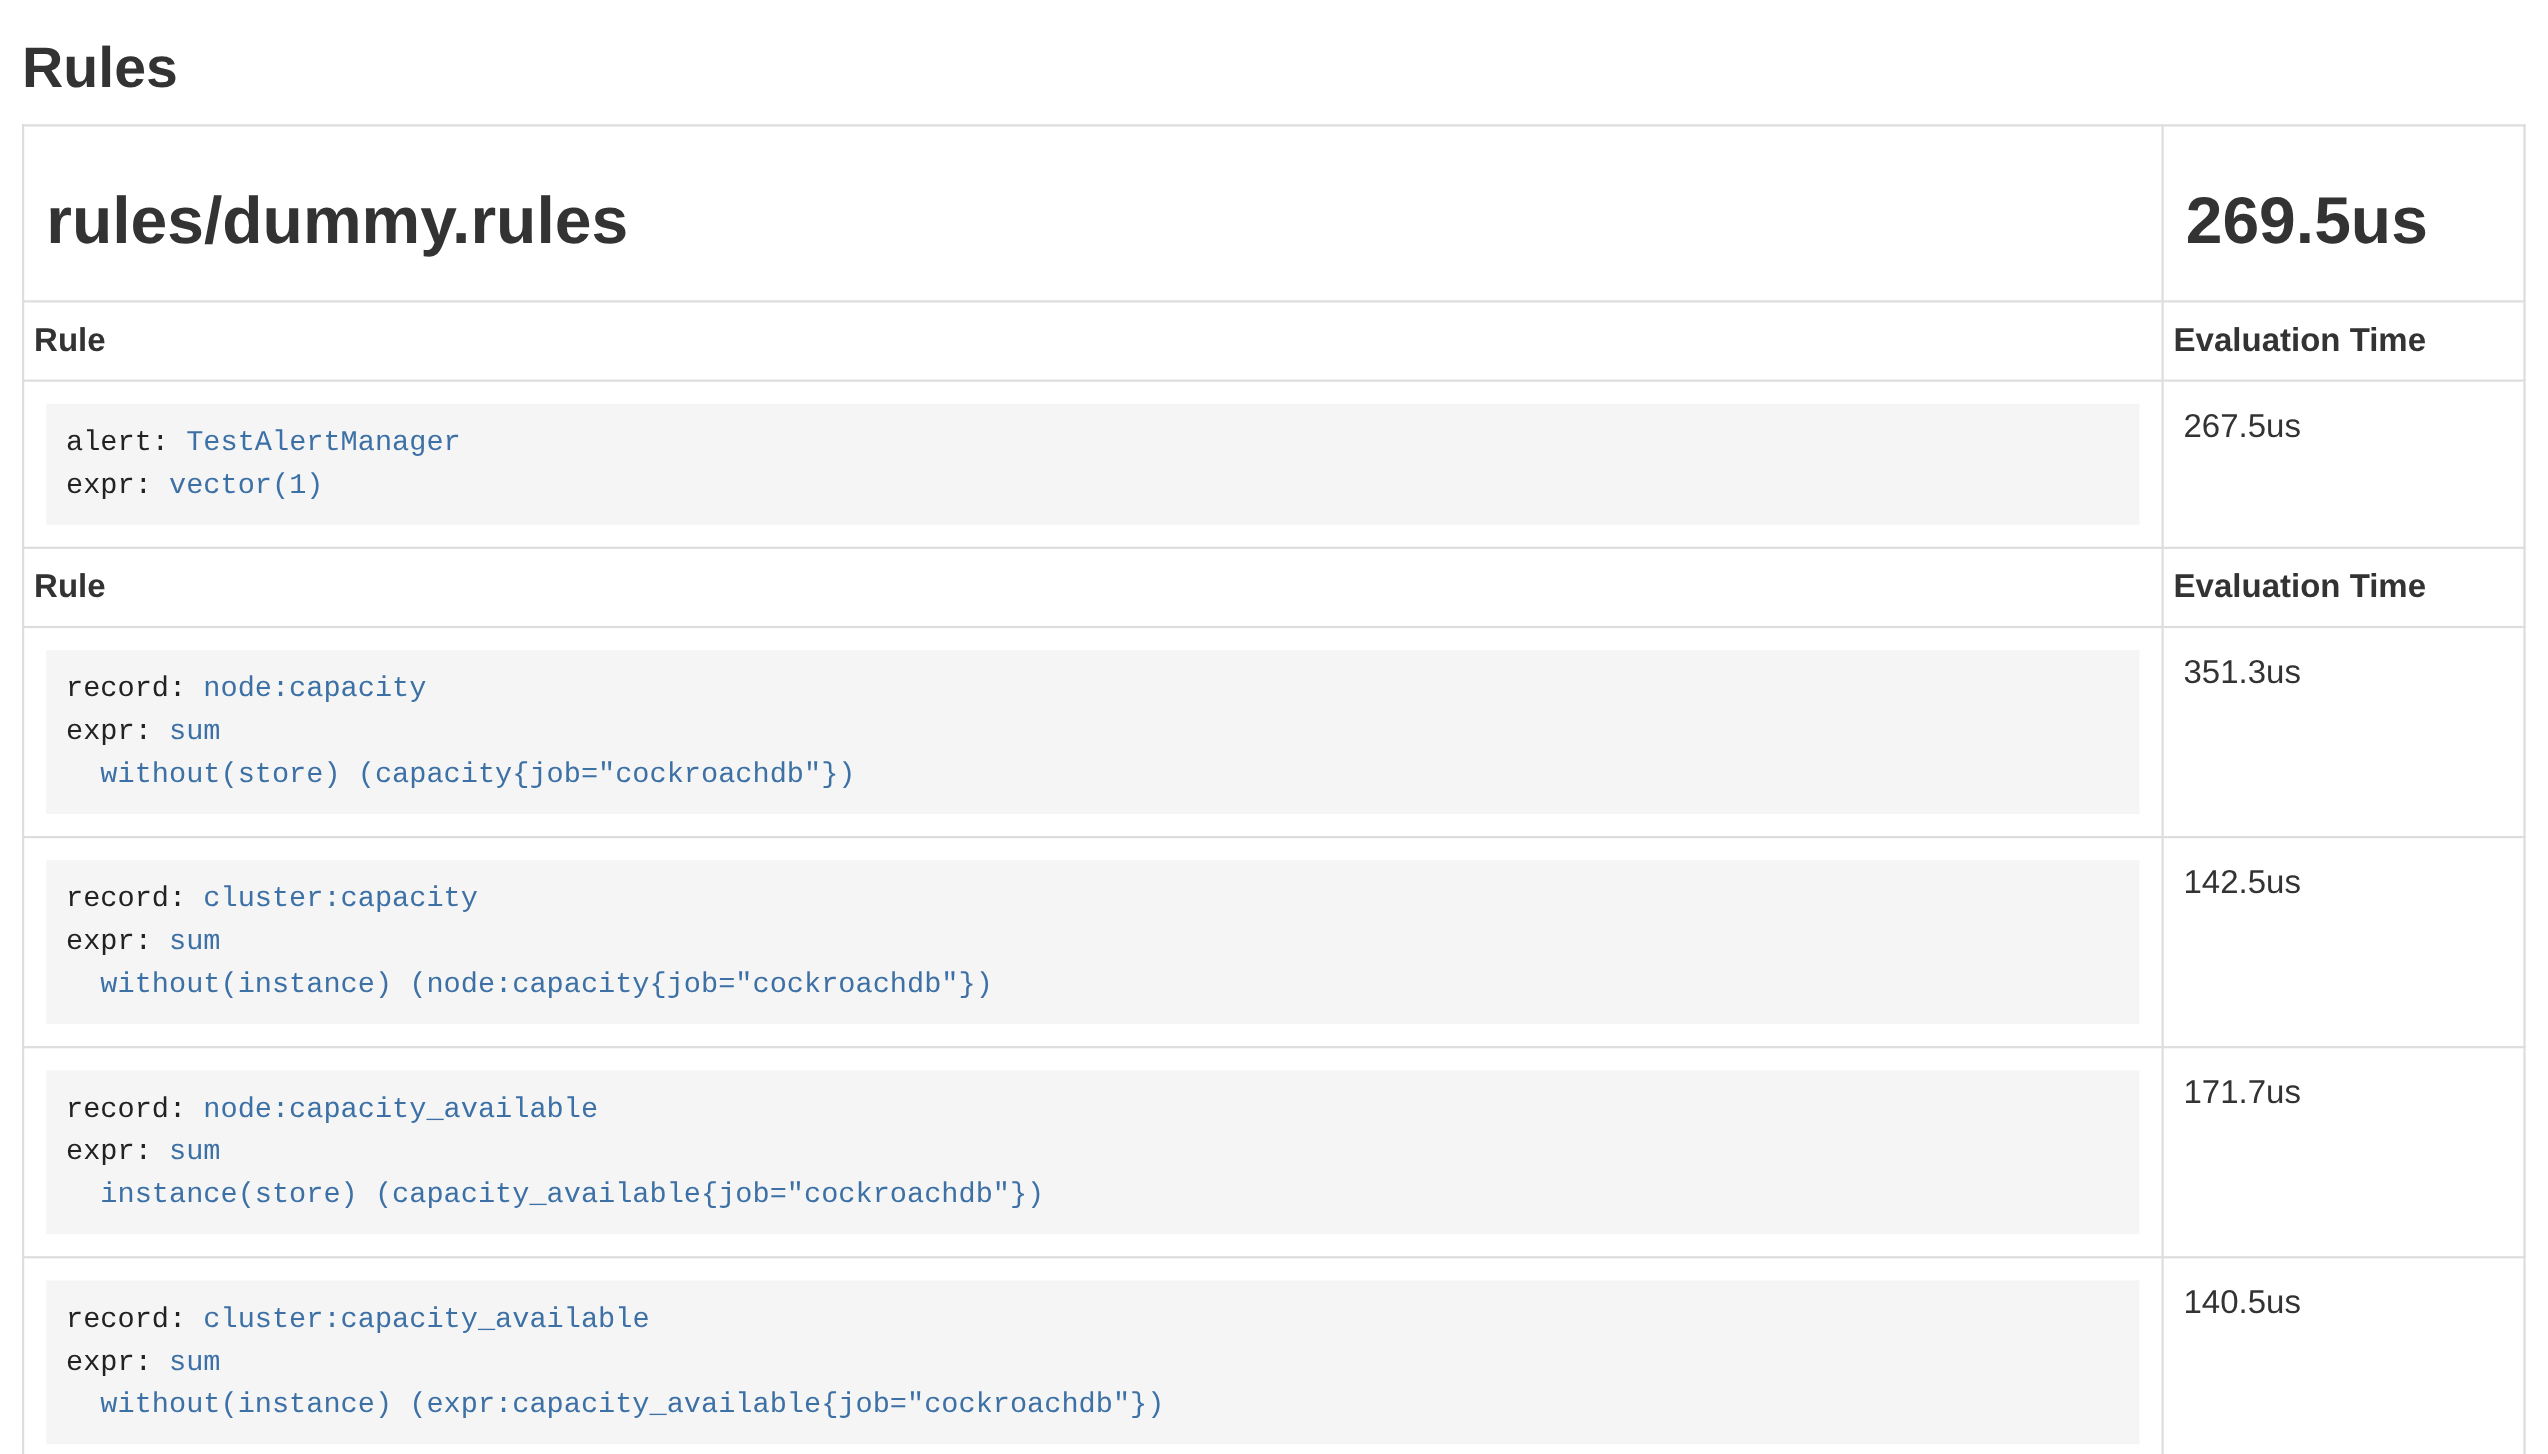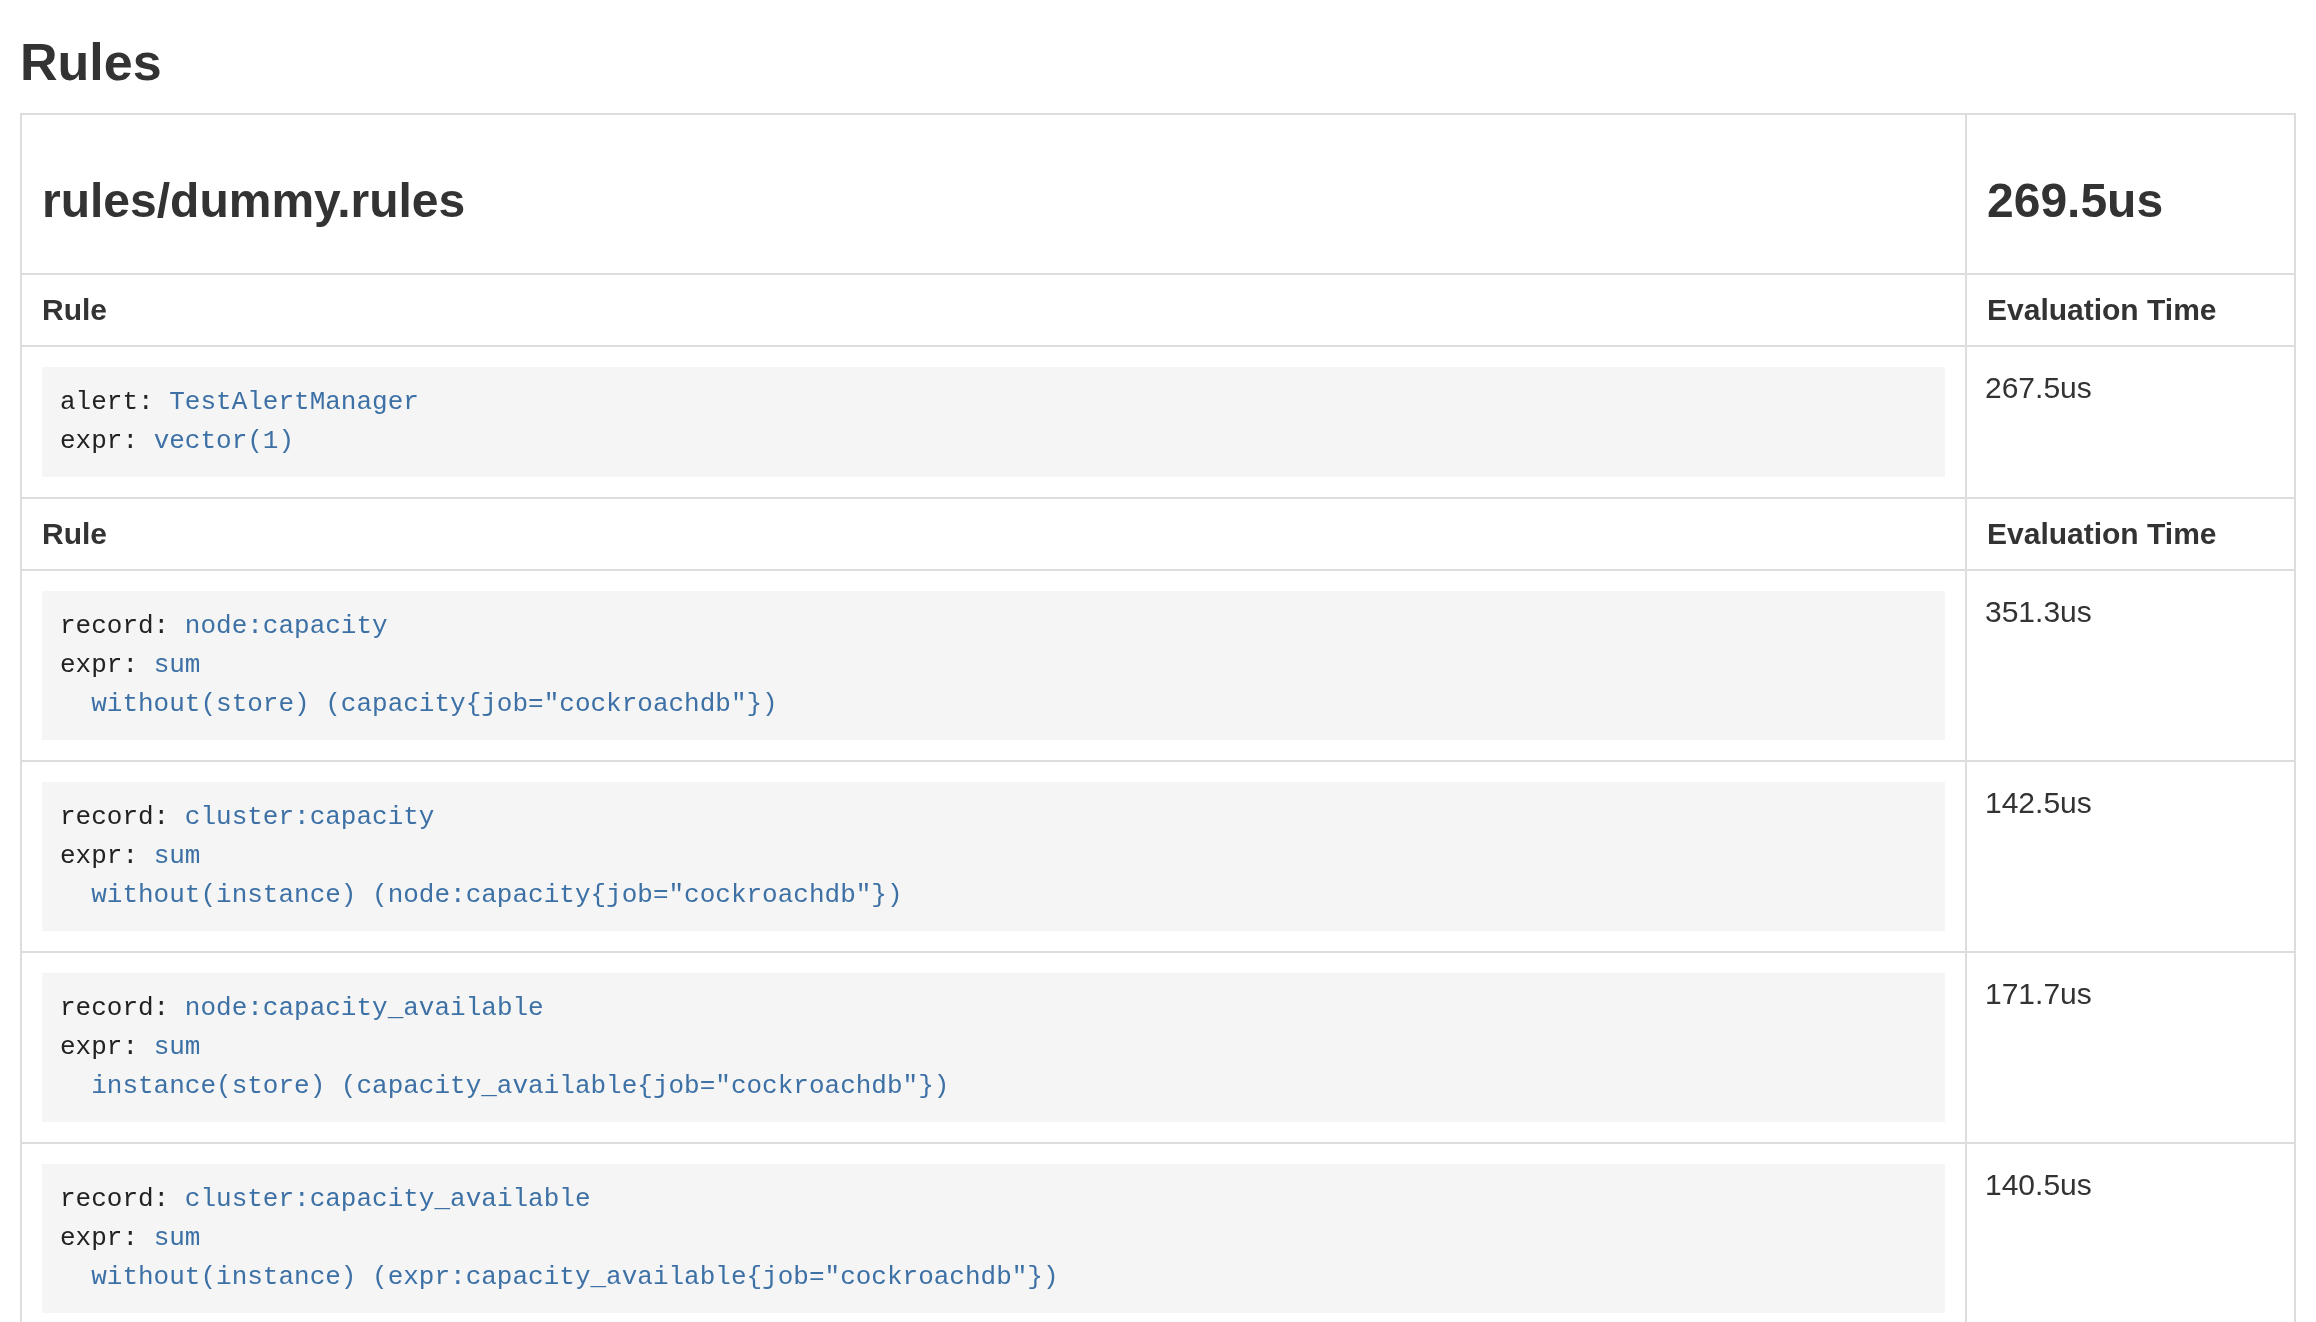--- a/index.html
+++ b/index.html
@@ -15,25 +15,25 @@
     font-size: 52px; line-height: 80px; font-weight: 700;
     margin: 22px 0 0 0; color: #333333;
   }
   table.rules-table {
     border-collapse: collapse; table-layout: fixed;
     width: 2274px; margin-top: 11px;
   }
   table.rules-table td { border: 2px solid #dddddd; vertical-align: top; background: #ffffff; }
   td.group-cell { padding: 26px 20px; }
   td.group-cell h2 {
-    font-size: 48px; line-height: 68px; font-weight: 700;
+    font-size: 60px; line-height: 68px; font-weight: 700;
     margin: 26px 0 12px 0; color: #333333; white-space: nowrap; overflow: hidden;
   }
   td.colhead-cell {
-    padding: 18px 20px; font-weight: 700;
+    padding: 18px 9px; font-weight: 700;
     font-size: 30px; line-height: 34px; color: #333333;
   }
   td.rule-cell { padding: 20px; }
   pre.rule-def {
     margin: 0; padding: 16px 18px;
     background: #f5f5f5;
     font-family: "Liberation Mono", monospace;
     font-size: 26px; line-height: 39px;
     white-space: pre; color: #222222; overflow: hidden;
   }

